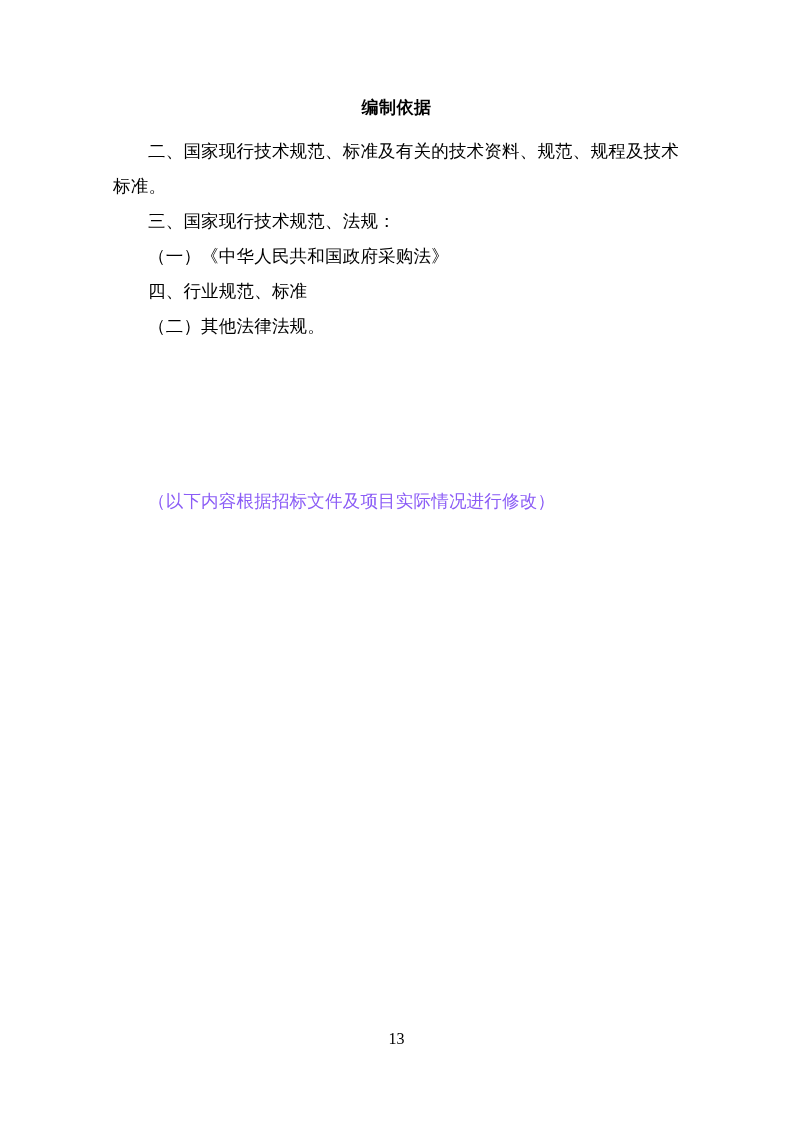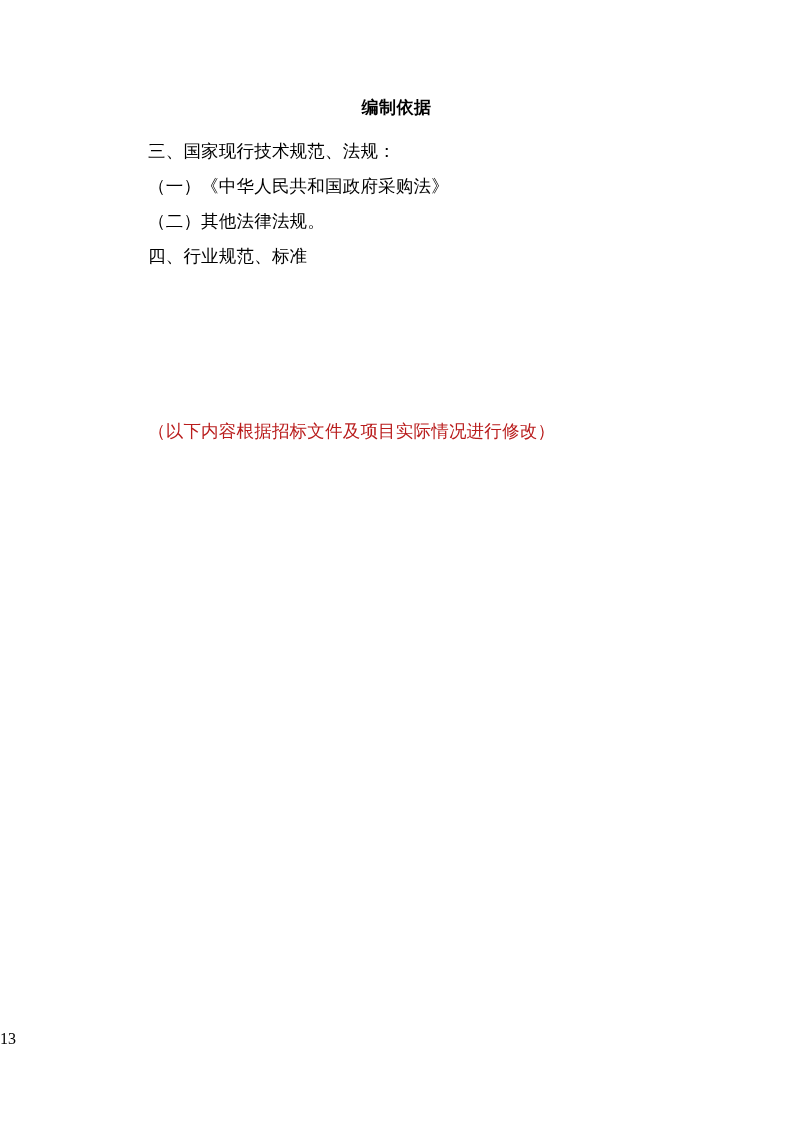--- a/index.html
+++ b/index.html
@@ -39,57 +39,58 @@
     margin: 0 0 14px 0;
   }
   .para {
     font-size: 17.5px;
     line-height: 35px;
     text-indent: 2em;
     margin: 0;
     letter-spacing: 0.2px;
   }
   .note {
-    color: #b91c1c;
+    color: #8b5cf6;
     font-size: 17.5px;
     line-height: 35px;
     text-indent: 2em;
     margin: 0;
     letter-spacing: 0.2px;
   }
   .spacer-block {
     height: 140px;
   }
   .page-number {
     position: absolute;
     left: 0;
     right: 0;
     top: 1030px;
-    text-align: left;
+    text-align: center;
     font-size: 16px;
     font-family: "Liberation Serif", "DejaVu Serif", serif;
   }
 </style>
 </head>
 <body>
 
 <div class="page">
   <div class="content">
 
     <div class="doc-title">编制依据</div>
 
 
+    <p class="para">二、国家现行技术规范、标准及有关的技术资料、规范、规程及技术标准。</p>
 
     <p class="para">三、国家现行技术规范、法规：</p>
 
     <p class="para">（一）《中华人民共和国政府采购法》</p>
 
+    <p class="para">四、行业规范、标准</p>
+
     <p class="para">（二）其他法律法规。</p>
-
-    <p class="para">四、行业规范、标准</p>
 
     <div class="spacer-block"></div>
 
     <p class="note">（以下内容根据招标文件及项目实际情况进行修改）</p>
 
   </div>
 
   <div class="page-number">13</div>
 </div>
 

